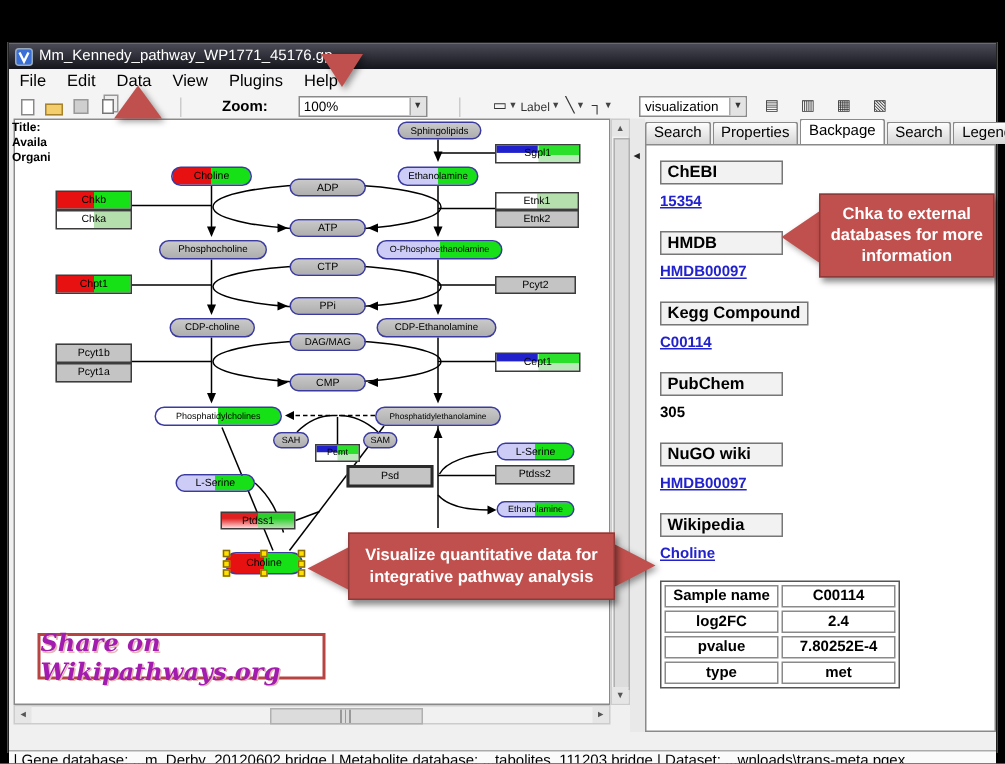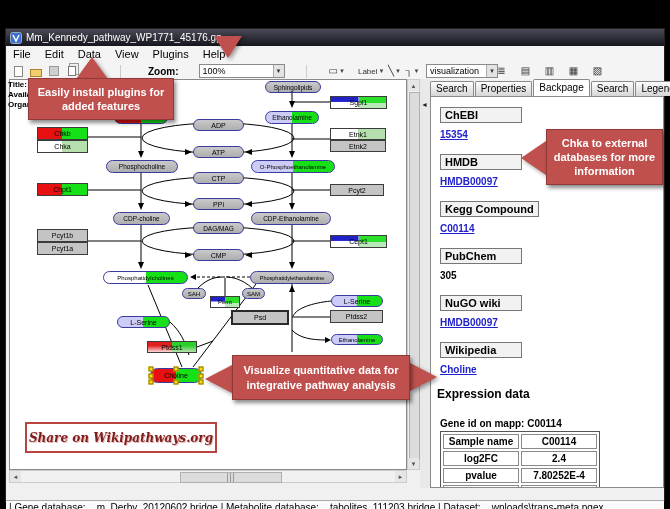--- a/index.html
+++ b/index.html
@@ -12,21 +12,21 @@
             background:linear-gradient(#4b4b57,#15151d);color:#fff;font-size:10px;
             display:flex;align-items:center;gap:4px;padding-left:4px;box-sizing:border-box;}
   .menubar{position:absolute;left:0;top:17px;width:658px;height:16px;background:#f4f4f4;
            border-bottom:1px solid #ddd;display:flex;align-items:center;font-size:11px;color:#000;}
   .menu-item{padding:1px 7px;}
   .toolbarrow{position:absolute;left:0;top:33px;width:658px;height:18px;background:#f4f4f4;
               display:flex;align-items:center;font-size:10px;padding-left:3px;box-sizing:border-box;gap:17px;}
   .tbtn{min-width:16px;height:15px;display:inline-flex;align-items:center;justify-content:center;
         margin:0 1px;color:#333;}
   .tbtn .glyph{font-size:10px;line-height:1;}
-  .tbtn .tinytext{font-size:8px;margin-left:11px;}
+  .tbtn .tinytext{font-size:8px;}
   .darr{font-size:6px;color:#444;margin-left:1px;}
   .tsep{width:1px;height:13px;background:#ccc;margin:0 4px;}
   .zoomlabel{font-weight:bold;margin:0 3px 0 6px;}
   .combo{height:14px;background:#fff;border:1px solid #8a8a8a;display:inline-flex;align-items:center;
          font-size:9px;box-sizing:border-box;}
   .combo .ctext{padding:0 3px;flex:1;white-space:nowrap;overflow:hidden;}
   .combo .cbtn{width:10px;height:100%;background:#e3e3e3;border-left:1px solid #aaa;display:flex;
                align-items:center;justify-content:center;font-size:6px;color:#333;}
   .viscombo{position:absolute;left:420px;top:2px;width:72px;}
   
@@ -102,22 +102,22 @@
            font-size:11px;line-height:1.3;display:flex;align-items:center;justify-content:center;
            text-align:center;box-shadow:2px 3px 4px rgba(0,0,0,.45);z-index:20;padding:2px 5px;box-sizing:border-box;}
   .c-arrow{position:absolute;width:0;height:0;z-index:19;filter:drop-shadow(2px 2px 2px rgba(0,0,0,.4));}
   .arr-draw{left:214px;top:36px;border-left:14px solid transparent;border-right:14px solid transparent;border-top:22px solid #C0504D;}
   .arr-plugins{left:76px;top:57px;border-left:16px solid transparent;border-right:16px solid transparent;border-bottom:22px solid #C0504D;}
   .arr-link{left:521px;top:141px;border-top:17px solid transparent;border-bottom:17px solid transparent;border-right:25px solid #C0504D;}
   .arr-vis-left{left:205px;top:365px;border-top:14px solid transparent;border-bottom:14px solid transparent;border-right:27px solid #C0504D;}
   .arr-vis-right{left:410px;top:363px;border-top:14px solid transparent;border-bottom:14px solid transparent;border-left:27px solid #C0504D;}
   .sharebox{position:absolute;left:25px;top:422px;width:192px;height:31px;background:#fff;
             border:2px solid #b84442;z-index:21;display:flex;align-items:center;justify-content:center;
-            font-family:"DejaVu Serif",serif;font-style:italic;font-weight:bold;font-size:12px;
-            color:#7f1d1d;text-shadow:1px 1px 0 #e5b6b5;box-sizing:border-box;}
+            font-family:"DejaVu Serif",serif;font-style:italic;font-weight:bold;font-size:16px;
+            color:#a21caf;text-shadow:1px 1px 0 #e5b6b5;box-sizing:border-box;}
 </style>
 </head>
 <body>
 
 <div id="stage">
 
   <div class="window">
 
     <div class="titlebar">
       <svg width="12" height="12" viewBox="0 0 12 12">
@@ -234,22 +234,20 @@
 
     <div class="panel">
       <div>
           <div class="bp-section"><div class="bp-header">ChEBI</div><a class="bp-value link" href="#">15354</a></div>
           <div class="bp-section"><div class="bp-header">HMDB</div><a class="bp-value link" href="#">HMDB00097</a></div>
           <div class="bp-section"><div class="bp-header">Kegg Compound</div><a class="bp-value link" href="#">C00114</a></div>
           <div class="bp-section"><div class="bp-header">PubChem</div><div class="bp-value">305</div></div>
           <div class="bp-section"><div class="bp-header">NuGO wiki</div><a class="bp-value link" href="#">HMDB00097</a></div>
           <div class="bp-section"><div class="bp-header">Wikipedia</div><a class="bp-value link" href="#">Choline</a></div>
         </div>
-      <div class="expr-head">Expression data</div>
-      <div class="mapp-line">Gene id on mapp: C00114</div>
       <table class="expr">
           <tbody>
             <tr>
               <td>Sample name</td>
               <td>C00114</td>
             </tr>
             <tr>
               <td>log2FC</td>
               <td>2.4</td>
             </tr>
@@ -437,21 +435,20 @@
     </div>
 
   <div class="info-lines">
     <div>Title:</div>
     <div>Availa</div>
     <div>Organi</div>
   </div>
 
   <div class="c-arrow arr-draw"></div>
 
-  <div class="callout" style="left:28px;top:78px;width:146px;height:42px;">Easily install plugins for added features</div>
   <div class="c-arrow arr-plugins"></div>
 
   <div class="callout" style="left:546px;top:129px;width:117px;height:56px;">Chka to external databases for more information</div>
   <div class="c-arrow arr-link"></div>
 
   <div class="callout" style="left:232px;top:355px;width:178px;height:45px;">Visualize quantitative data for integrative pathway analysis</div>
   <div class="c-arrow arr-vis-left"></div>
   <div class="c-arrow arr-vis-right"></div>
 
   <div class="sharebox">Share on Wikipathways.org</div>

